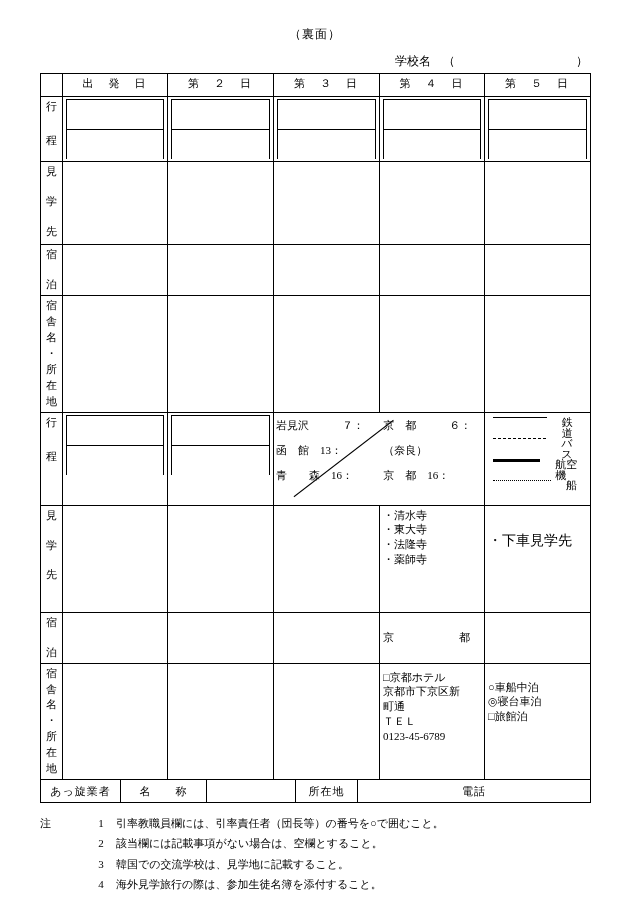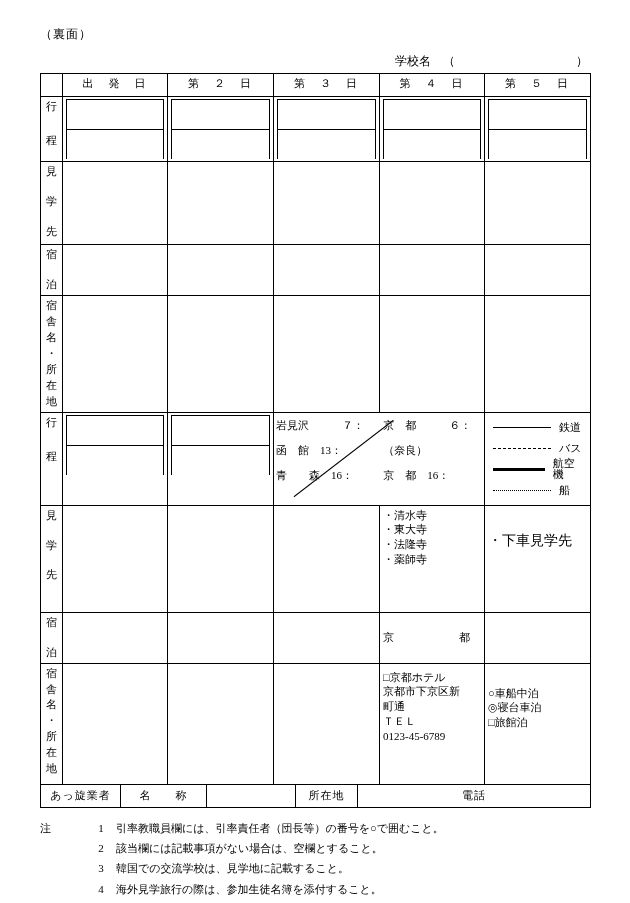--- a/index.html
+++ b/index.html
@@ -16,20 +16,21 @@
     position: relative;
   }
   .page {
     position: relative;
     width: 630px;
     height: 903px;
     box-sizing: border-box;
     padding: 0 40px;
   }
   .heading {
+    text-align: center;
     font-size: 12px;
     padding-top: 26px;
     letter-spacing: 1px;
     font-family: Liberation Mono, monospace;
   }
   .school-line {
     margin-top: 10px;
     position: relative;
     height: 16px;
     font-size: 12px;
@@ -114,22 +115,22 @@
     width: 100%;
     height: 100%;
     pointer-events: none;
   }
   .legend {
     font-size: 10px;
     line-height: 1.0;
   }
   .legend-row {
     display: flex;
-    align-items: center;
     height: 21px;
+    gap: 7px;
   }
   .legend-line {
     width: 58px;
     margin-right: 8px;
     display: inline-block;
   }
   .ll-solid { border-top: 1.6px solid #000; }
   .ll-dash { border-top: 1.2px dashed #000; }
   .ll-thick { border-top: 3px solid #000; }
   .ll-dot { border-top: 1.2px dotted #000; }
@@ -450,21 +451,21 @@
       <td class="cell-shukusha"></td>
       <td class="cell-shukusha"></td>
       <td class="cell-shukusha"></td>
       <td class="cell-shukusha list-tight" style="padding-top:6px">
         <div>□京都ホテル</div>
         <div>京都市下京区新</div>
         <div>町通</div>
         <div>ＴＥＬ</div>
         <div>0123-45-6789</div>
       </td>
-      <td class="cell-shukusha list-tight" style="padding-top:22px">
+      <td class="cell-shukusha list-tight" style="padding-top:16px">
         <div>○車船中泊</div>
         <div>◎寝台車泊</div>
         <div>□旅館泊</div>
       </td>
     </tr>
   </tbody>
     </table>
 
   <table class="agent">
     <colgroup>

